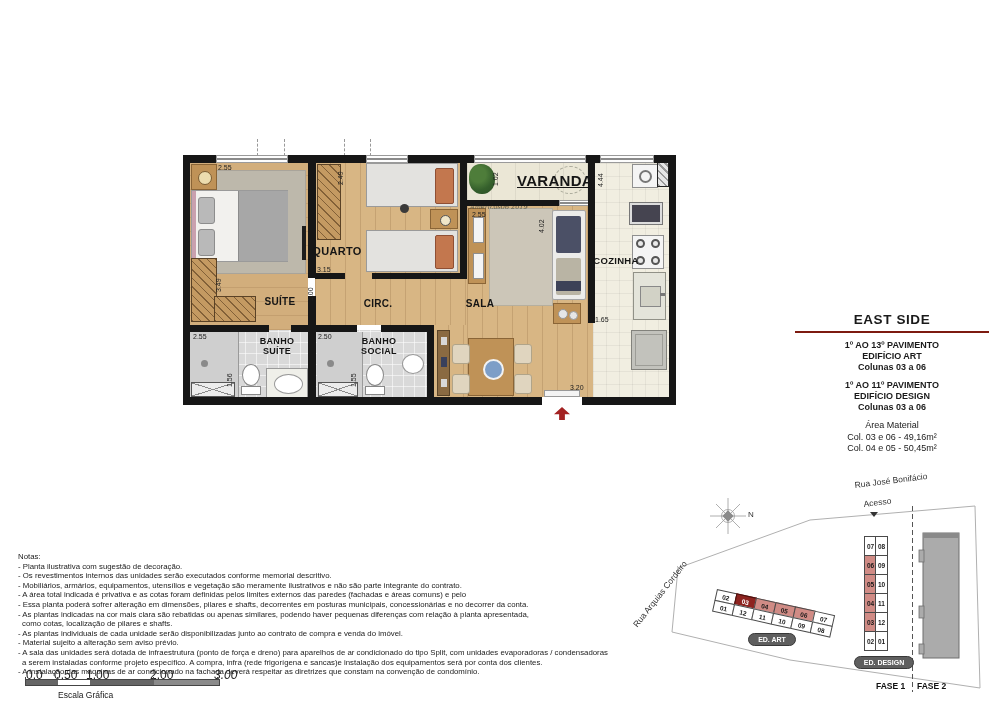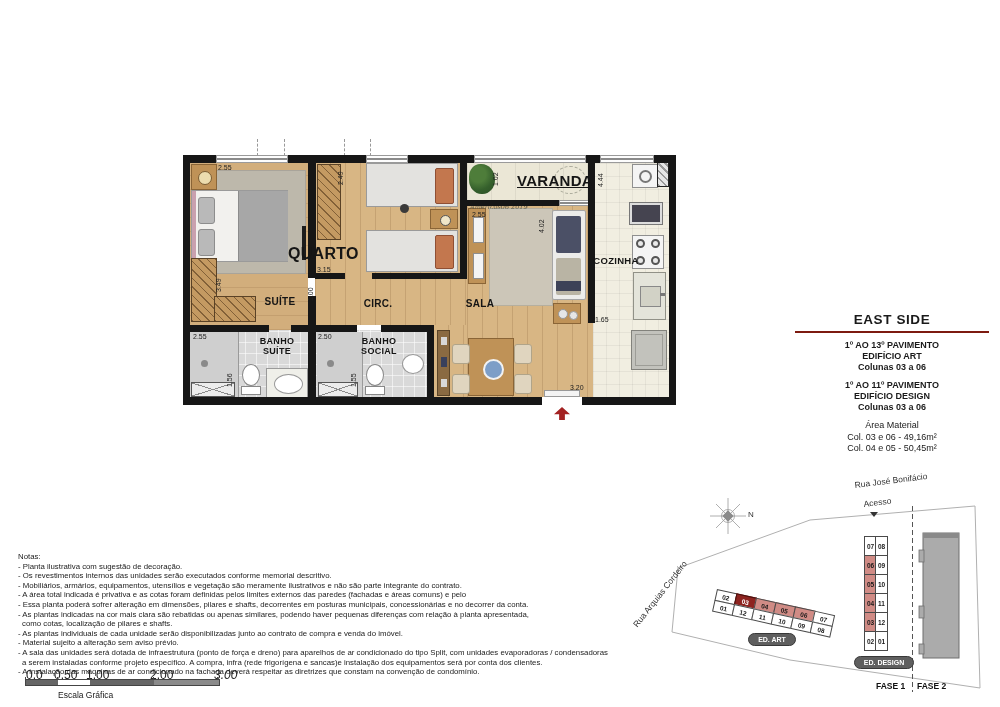--- a/index.html
+++ b/index.html
@@ -197,21 +197,21 @@
     <div class="a win" style="left:216px;top:155px;width:72px;height:8px;"></div>
     <div class="a win" style="left:366px;top:155px;width:42px;height:8px;"></div>
     <div class="a win" style="left:474px;top:155px;width:112px;height:8px;"></div>
     <div class="a win" style="left:600px;top:155px;width:54px;height:8px;"></div>
 
     <div class="a" style="left:542px;top:397px;width:40px;height:8px;background:#fff;"></div>
     <div class="a" style="left:544px;top:390px;width:36px;height:7px;background:#f4f4f4;border:1px solid #9a9a9a;box-sizing:border-box;"></div>
     <div class="a" style="left:554px;top:407px;width:16px;height:13px;background:#a32222;clip-path:polygon(50% 0,100% 55%,68% 55%,68% 100%,32% 100%,32% 55%,0 55%);"></div>
 
     <div class="a rlabel" style="left:250px;top:296px;width:60px;">SUÍTE</div>
-    <div class="a rlabel" style="left:288px;top:245px;width:62px;font-size:16px;">QUARTO</div>
+    <div class="a rlabel" style="left:306px;top:245px;width:62px;font-size:11px;">QUARTO</div>
     <div class="a rlabel" style="left:358px;top:298px;width:40px;">CIRC.</div>
     <div class="a rlabel" style="left:455px;top:298px;width:50px;">SALA</div>
     <div class="a rlabel" style="left:517px;top:172px;width:60px;font-size:15px;text-decoration:underline;">VARANDA</div>
     <div class="a rlabel" style="left:590px;top:256px;width:52px;font-size:9.5px;">COZINHA</div>
     <div class="a rlabel" style="left:248px;top:336px;width:58px;font-size:9px;">
       <div>BANHO</div>
       <div>SUÍTE</div>
     </div>
     <div class="a rlabel" style="left:348px;top:336px;width:62px;font-size:9px;">
       <div>BANHO</div>

